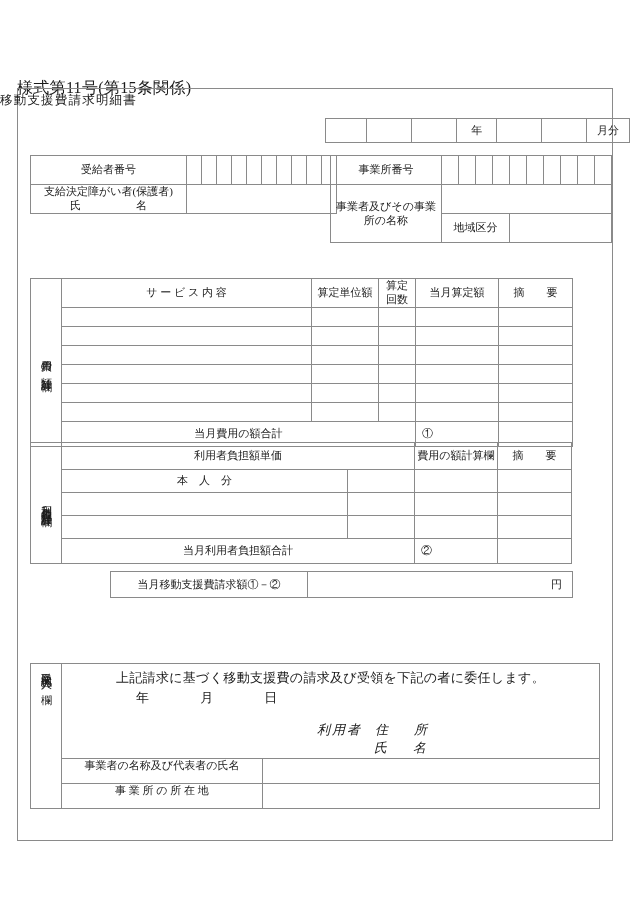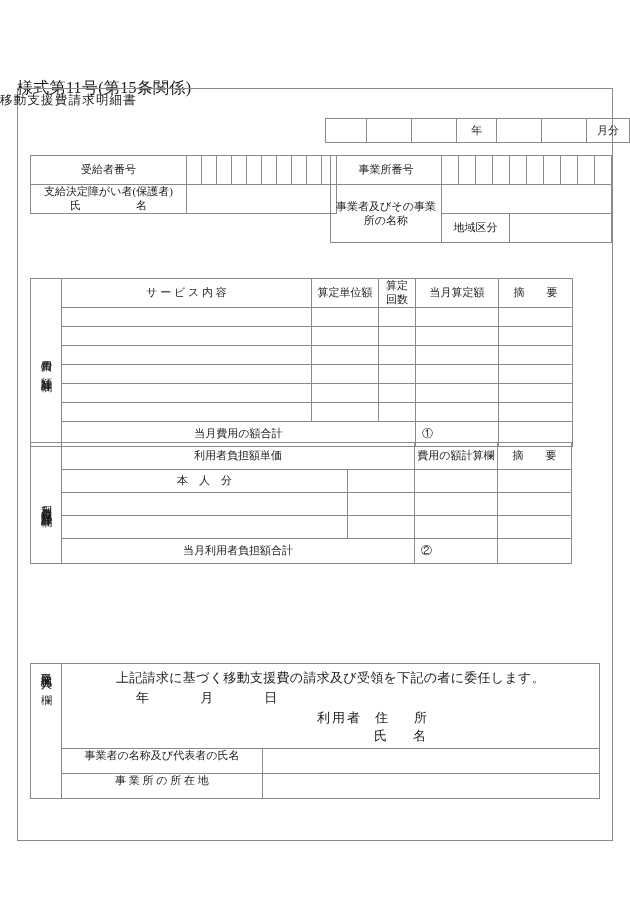--- a/index.html
+++ b/index.html
@@ -132,24 +132,25 @@
     padding-top: 6px;
     letter-spacing: 0.3px;
   }
   .proxy-date {
     padding-top: 4px;
     padding-left: 74px;
     text-align: left;
     letter-spacing: 0.2px;
   }
   .proxy-user {
-    margin-top: 2px;
+    margin-top: 14px;
     padding-left: 255px;
     text-align: left;
     line-height: 1.45;
+    font-style: italic;
   }
   .proxy-user .u-lab { letter-spacing: 0.15em; }
   .proxy-user .u-val { letter-spacing: 0.5em; padding-left: 10px; }
 </style>
 </head>
 <body>
 
 <div class="page">
 
   <div class="form-no">様式第11号(第15条関係)</div>
@@ -320,20 +321,30 @@
       <td></td>
     </tr>
     <tr>
       <td class="total" colspan="2">当月利用者負担額合計</td>
       <td class="total circ">②</td>
       <td class="total"></td>
     </tr>
   </tbody>
     </table>
 
+  <table class="grid blk" id="claim-row">
+    <tbody>
+        <tr>
+      <td style="width:196px">当月移動支援費請求額①－②</td>
+      <td style="width:254px" class="yen">
+        <span></span><span>円</span>
+      </td>
+    </tr>
+  </tbody>
+    </table>
 
 
   <table class="grid blk" id="proxy-block">
     <tbody>
         <tr>
       <td rowspan="3" style="width:30px; height:132px">
         <div class="vlabel">受取代理人の欄</div>
       </td>
       <td colspan="2" style="width:536px; height:84px">
         <div class="proxy-body">

